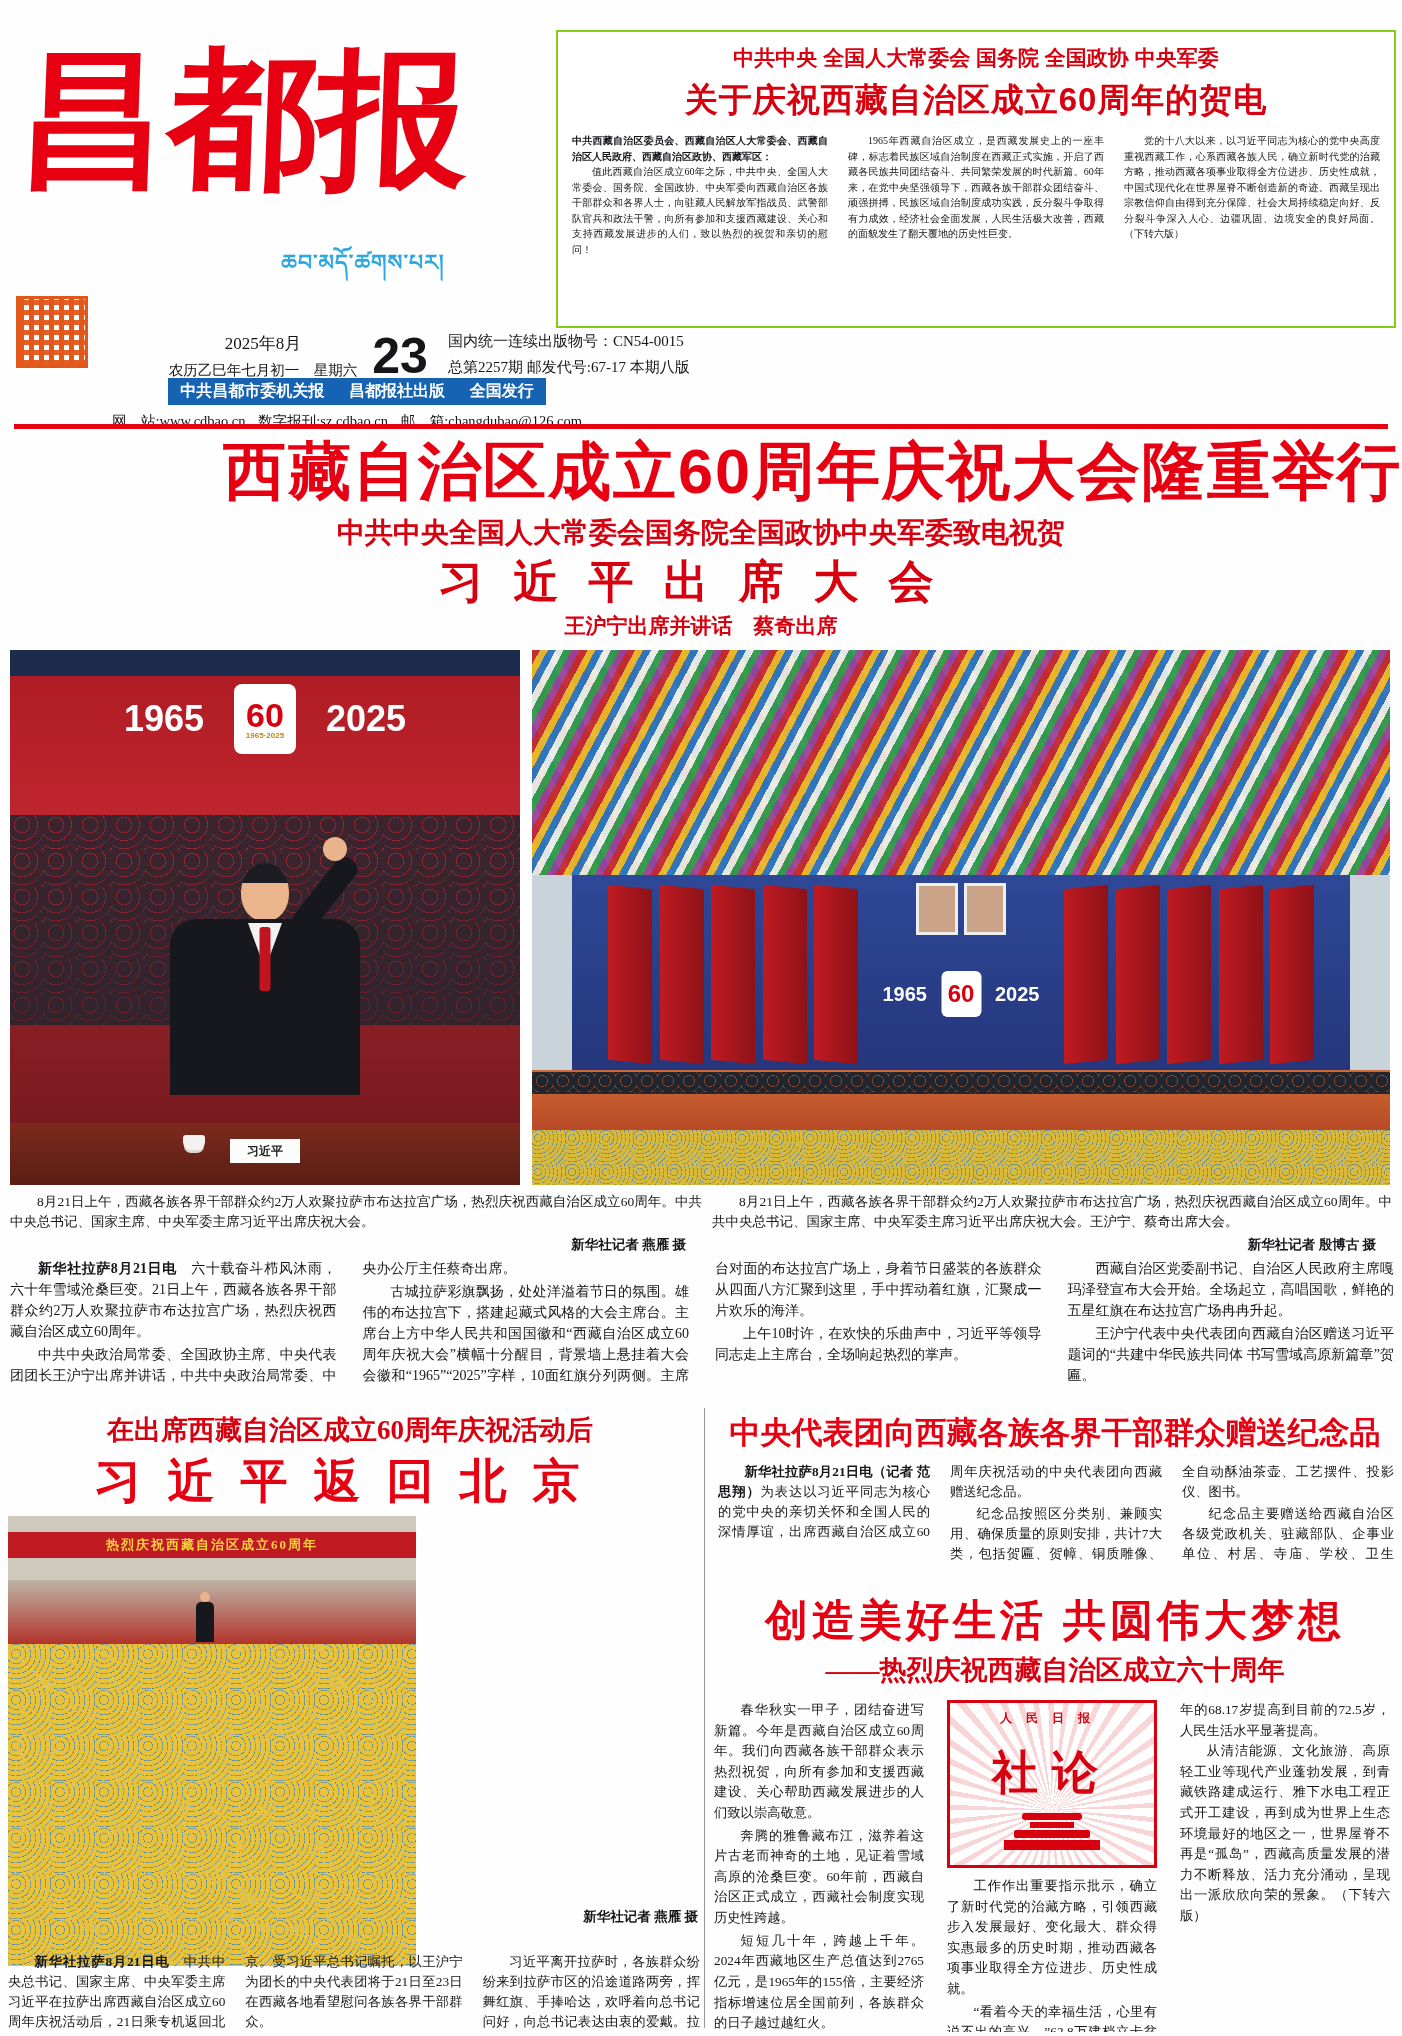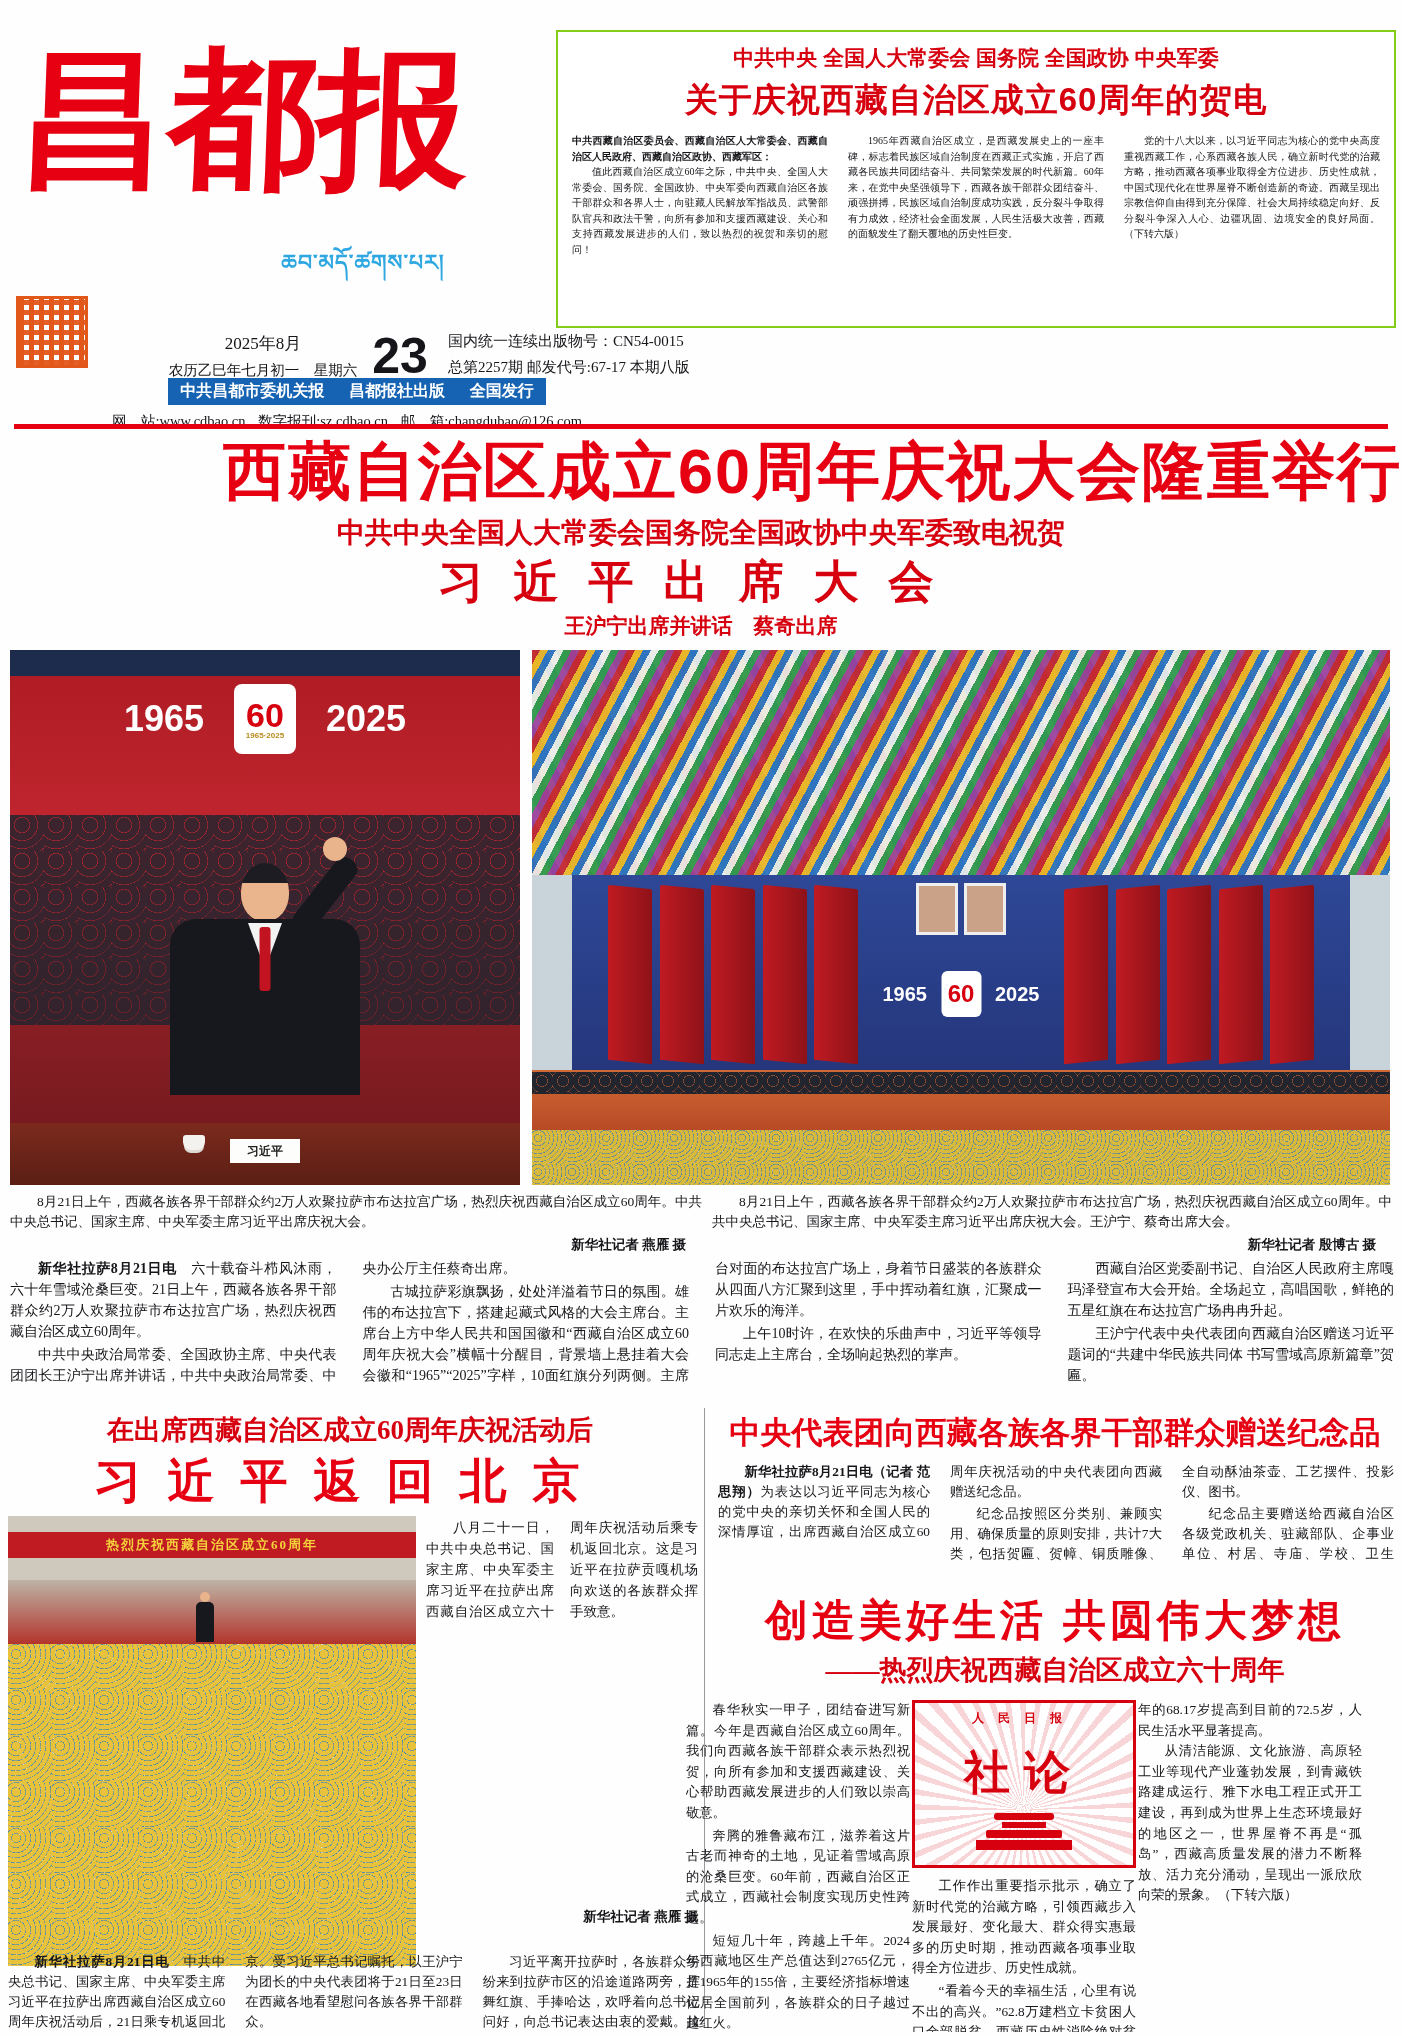--- a/index.html
+++ b/index.html
@@ -142,21 +142,21 @@
      font-size:13.3px;line-height:1.5;overflow:hidden;}
 
   .gift-head{left:716px;top:1412px;width:678px;text-align:center;color:#e60012;font-weight:bold;font-size:31px;
      font-family:"Liberation Sans",sans-serif;}
   .gift-body{left:718px;top:1462px;width:676px;height:112px;column-count:3;column-gap:20px;
      font-size:13.3px;line-height:1.5;overflow:hidden;}
 
   .ed-head{left:716px;top:1592px;width:678px;text-align:center;color:#e60012;font-weight:bold;font-size:43px;
      letter-spacing:4px;font-family:"Liberation Sans",sans-serif;}
   .ed-sub{left:716px;top:1652px;width:678px;text-align:center;color:#d7000f;font-weight:bold;font-size:27px;}
-  .ed-cols{left:686px;top:1700px;width:676px;height:332px;display:flex;gap:2px;font-size:13.3px;line-height:1.55;overflow:hidden;}
+  .ed-cols{left:714px;top:1700px;width:676px;height:332px;display:flex;gap:23px;font-size:13.3px;line-height:1.55;overflow:hidden;}
   .ed-col{flex:1;overflow:hidden;text-align:justify;}
   .edlogo{width:100%;height:168px;border:3px solid #d7000f;box-sizing:border-box;margin-bottom:8px;position:relative;
      background:repeating-conic-gradient(from -90deg at 50% 66%,rgba(215,0,15,.16) 0deg 3deg,rgba(0,0,0,0) 3deg 8deg);}
   .edlogo .t{position:absolute;top:6px;left:0;width:100%;text-align:center;color:#d7000f;font-size:12px;
      font-weight:bold;letter-spacing:14px;}
   .edlogo .m{position:absolute;top:34px;left:0;width:100%;text-align:center;color:#d7000f;font-size:46px;
      font-weight:900;letter-spacing:14px;font-family:"Liberation Sans",sans-serif;}
   .gate{position:absolute;left:50%;bottom:12px;transform:translateX(-50%);width:96px;height:40px;}
   .gate i{position:absolute;background:#d7000f;display:block;}
   .gate .g1{left:18px;top:0;width:60px;height:7px;border-radius:3px;}
@@ -292,23 +292,20 @@
 
   <div class="abs vdiv"></div>
   <div class="abs ra-kicker">在出席西藏自治区成立60周年庆祝活动后</div>
   <div class="abs ra-head">习近平返回北京</div>
 
   <div class="abs ph ph-bl">
     <div class="bl-banner">热烈庆祝西藏自治区成立60周年</div>
     <div class="bl-crowd"></div>
     <div class="bl-xi"></div>
   </div>
-  <div class="abs bl-cap jc">
-    <p class="ind">八月二十一日，中共中央总书记、国家主席、中央军委主席习近平在拉萨出席西藏自治区成立六十周年庆祝活动后乘专机返回北京。这是习近平在拉萨贡嘎机场向欢送的各族群众挥手致意。</p>
-  </div>
   <div class="abs bl-credit">新华社记者 燕雁 摄</div>
 
   <div class="abs ra-body jc">
     <p class="ind"><span class="b">新华社拉萨8月21日电</span><span>　中共中央总书记、国家主席、中央军委主席习近平在拉萨出席西藏自治区成立60周年庆祝活动后，21日乘专机返回北京。受习近平总书记嘱托，以王沪宁为团长的中央代表团将于21日至23日在西藏各地看望慰问各族各界干部群众。</span></p>
     <p class="ind">习近平离开拉萨时，各族群众纷纷来到拉萨市区的沿途道路两旁，挥舞红旗、手捧哈达，欢呼着向总书记问好，向总书记表达由衷的爱戴。拉萨贡嘎机场，身着节日盛装的干部群众挥舞着红旗和花束，载歌载舞，高喊“扎西德勒”，表达对以习近平同志为核心的党中央的感激之情、对建设社会主义现代化新西藏的坚定信心。</p>
 
   </div>
 
   <div class="abs gift-head">中央代表团向西藏各族各界干部群众赠送纪念品</div>
   <div class="abs gift-body jc">

